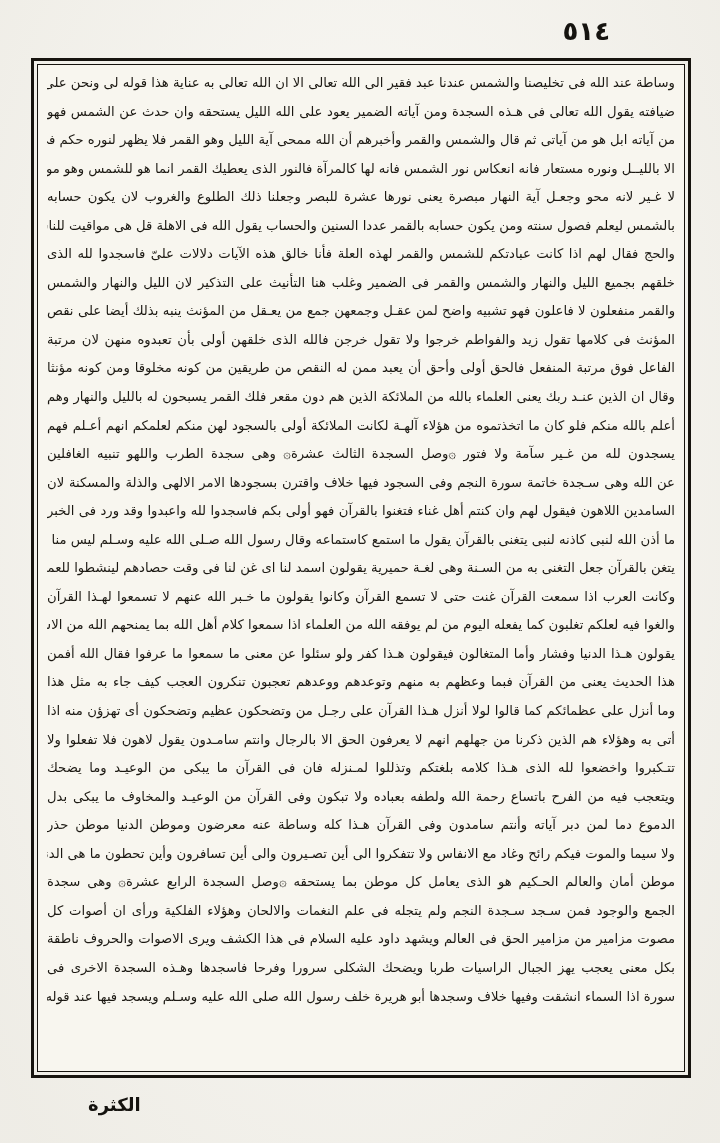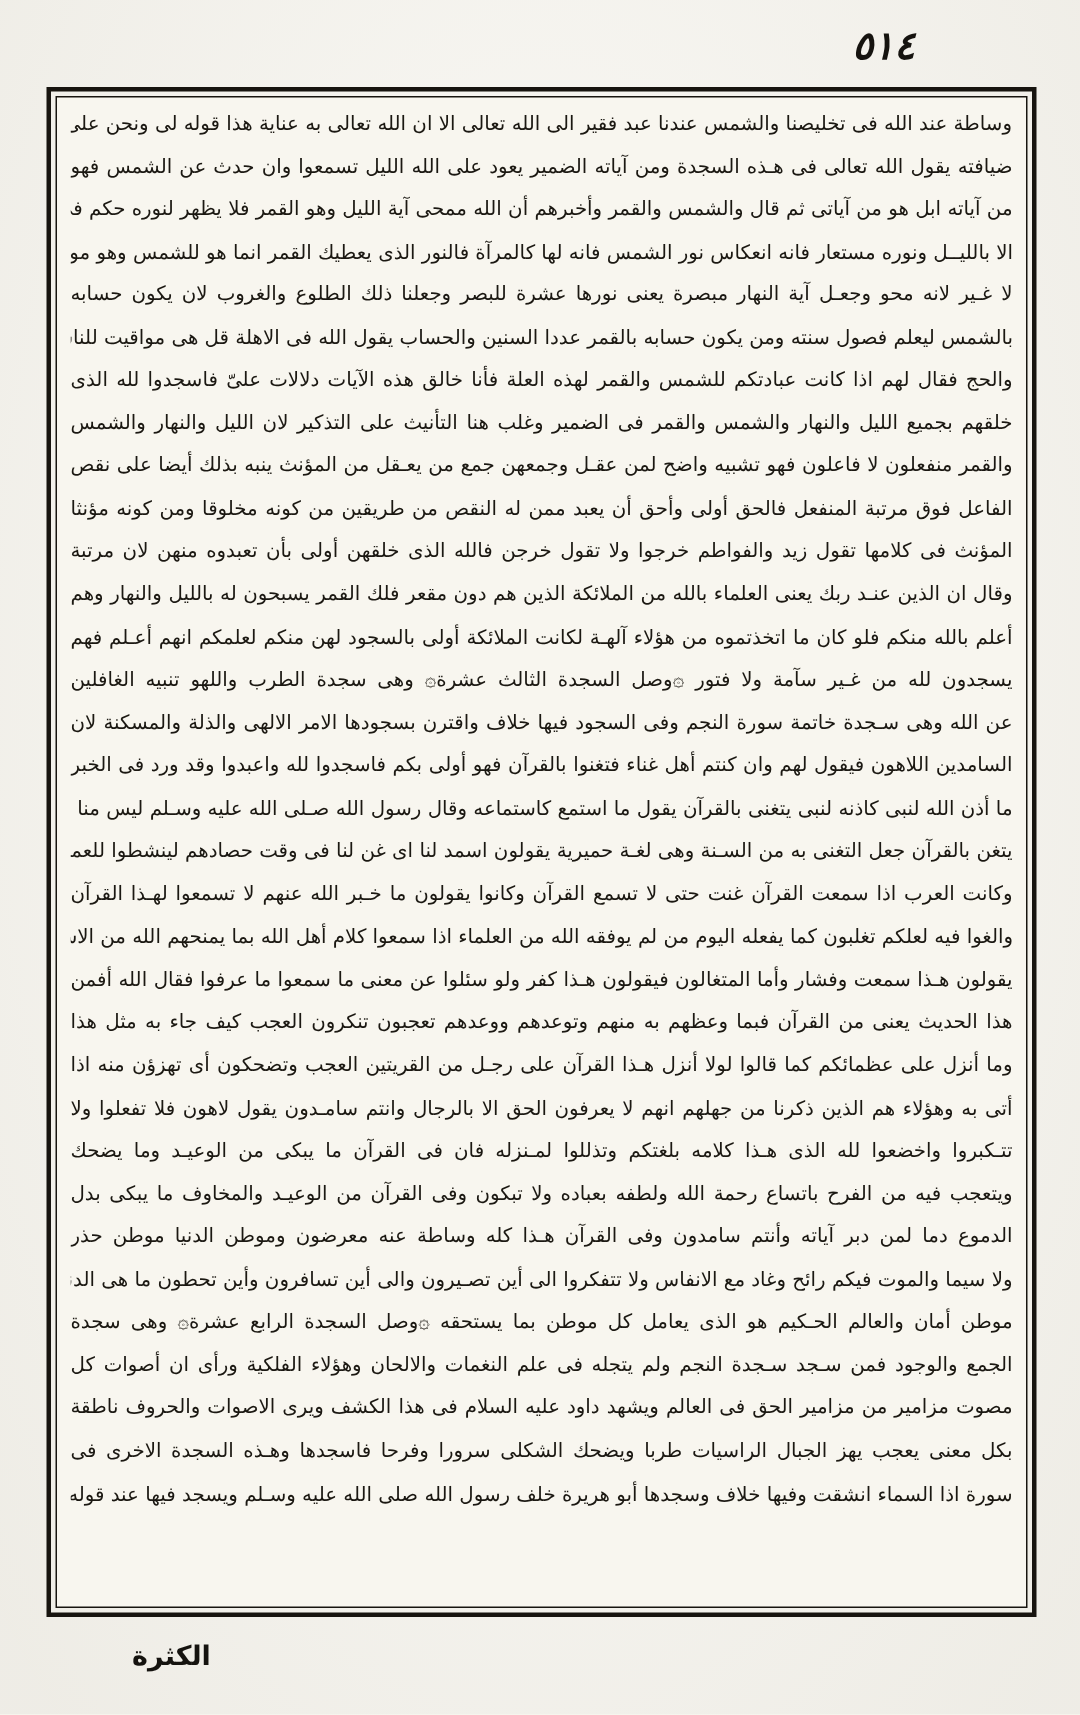--- a/index.html
+++ b/index.html
@@ -26,21 +26,20 @@
   }
   .folio-number {
     position: absolute;
     top: 16px;
     right: 110px;
     font-size: 26px;
     font-weight: bold;
     letter-spacing: 2px;
     color: #15130f;
     direction: rtl;
-    font-style: italic;
   }
   .frame {
     position: absolute;
     left: 37px;
     top: 64px;
     width: 648px;
     height: 1008px;
     border: 1.5px solid #17140f;   
     outline: 3px solid #17140f;    
     outline-offset: 3px;
@@ -76,42 +75,42 @@
   }
 </style>
 </head>
 <body>
 
 <div class="folio-number">٥١٤</div>
 
 <div class="frame">
   <div class="text-block">
       <div class="text-line">وساطة عند الله فى تخليصنا والشمس عندنا عبد فقير الى الله تعالى الا ان الله تعالى به عناية هذا قوله لى ونحن على مائدته نأكل</div>
-      <div class="text-line">ضيافته يقول الله تعالى فى هـذه السجدة ومن آياته الضمير يعود على الله الليل تسمعوا وان حدث عن الشمس فهو</div>
+      <div class="text-line">ضيافته يقول الله تعالى فى هـذه السجدة ومن آياته الضمير يعود على الله الليل يستحقه وان حدث عن الشمس فهو</div>
       <div class="text-line">من آياته ابل هو من آياتى ثم قال والشمس والقمر وأخبرهم أن الله ممحى آية الليل وهو القمر فلا يظهر لنوره حكم فى البصر</div>
       <div class="text-line">الا بالليــل ونوره مستعار فانه انعكاس نور الشمس فانه لها كالمرآة فالنور الذى يعطيك القمر انما هو للشمس وهو موصل</div>
       <div class="text-line">لا غـير لانه محو وجعـل آية النهار مبصرة يعنى نورها عشرة للبصر وجعلنا ذلك الطلوع والغروب لان يكون حسابه</div>
       <div class="text-line">بالشمس ليعلم فصول سنته ومن يكون حسابه بالقمر عددا السنين والحساب يقول الله فى الاهلة قل هى مواقيت للناس</div>
       <div class="text-line">والحج فقال لهم اذا كانت عبادتكم للشمس والقمر لهذه العلة فأنا خالق هذه الآيات دلالات علىّ فاسجدوا لله الذى</div>
       <div class="text-line">خلقهم بجميع الليل والنهار والشمس والقمر فى الضمير وغلب هنا التأنيث على التذكير لان الليل والنهار والشمس</div>
       <div class="text-line">والقمر منفعلون لا فاعلون فهو تشبيه واضح لمن عقـل وجمعهن جمع من يعـقل من المؤنث ينبه بذلك أيضا على نقص</div>
+      <div class="text-line">المؤنث فى كلامها تقول زيد والفواطم خرجوا ولا تقول خرجن فالله الذى خلقهن أولى بأن تعبدوه منهن لان مرتبة</div>
       <div class="text-line">الفاعل فوق مرتبة المنفعل فالحق أولى وأحق أن يعبد ممن له النقص من طريقين من كونه مخلوقا ومن كونه مؤنثا</div>
-      <div class="text-line">المؤنث فى كلامها تقول زيد والفواطم خرجوا ولا تقول خرجن فالله الذى خلقهن أولى بأن تعبدوه منهن لان مرتبة</div>
       <div class="text-line">وقال ان الذين عنـد ربك يعنى العلماء بالله من الملائكة الذين هم دون مقعر فلك القمر يسبحون له بالليل والنهار وهم</div>
       <div class="text-line">أعلم بالله منكم فلو كان ما اتخذتموه من هؤلاء آلهـة لكانت الملائكة أولى بالسجود لهن منكم لعلمكم انهم أعـلم فهم</div>
       <div class="text-line">يسجدون لله من غـير سآمة ولا فتور ۞وصل السجدة الثالث عشرة۞ وهى سجدة الطرب واللهو تنبيه الغافلين</div>
       <div class="text-line">عن الله وهى سـجدة خاتمة سورة النجم وفى السجود فيها خلاف واقترن بسجودها الامر الالهى والذلة والمسكنة لان</div>
       <div class="text-line">السامدين اللاهون فيقول لهم وان كنتم أهل غناء فتغنوا بالقرآن فهو أولى بكم فاسجدوا لله واعبدوا وقد ورد فى الخبر</div>
       <div class="text-line">ما أذن الله لنبى كاذنه لنبى يتغنى بالقرآن يقول ما استمع كاستماعه وقال رسول الله صـلى الله عليه وسـلم ليس منا من لم</div>
       <div class="text-line">يتغن بالقرآن جعل التغنى به من السـنة وهى لغـة حميرية يقولون اسمد لنا اى غن لنا فى وقت حصادهم لينشطوا للعمل</div>
       <div class="text-line">وكانت العرب اذا سمعت القرآن غنت حتى لا تسمع القرآن وكانوا يقولون ما خـبر الله عنهم لا تسمعوا لهـذا القرآن</div>
       <div class="text-line">والغوا فيه لعلكم تغلبون كما يفعله اليوم من لم يوفقه الله من العلماء اذا سمعوا كلام أهل الله بما يمنحهم الله من الاسرار</div>
-      <div class="text-line">يقولون هـذا سمعت وفشار وأما المتغالون فيقولون هـذا كفر ولو سئلوا عن معنى ما سمعوا ما عرفوا فقال الله أفمن</div>
+      <div class="text-line">يقولون هـذا الدنيا وفشار وأما المتغالون فيقولون هـذا كفر ولو سئلوا عن معنى ما سمعوا ما عرفوا فقال الله أفمن</div>
       <div class="text-line">هذا الحديث يعنى من القرآن فبما وعظهم به منهم وتوعدهم ووعدهم تعجبون تنكرون العجب كيف جاء به مثل هذا</div>
-      <div class="text-line">وما أنزل على عظمائكم كما قالوا لولا أنزل هـذا القرآن على رجـل من القريتين العجب وتضحكون أى تهزؤن منه اذا</div>
+      <div class="text-line">وما أنزل على عظمائكم كما قالوا لولا أنزل هـذا القرآن على رجـل من وتضحكون عظيم وتضحكون أى تهزؤن منه اذا</div>
       <div class="text-line">أتى به وهؤلاء هم الذين ذكرنا من جهلهم انهم لا يعرفون الحق الا بالرجال وانتم سامـدون يقول لاهون فلا تفعلوا ولا</div>
       <div class="text-line">تتـكبروا واخضعوا لله الذى هـذا كلامه بلغتكم وتذللوا لمـنزله فان فى القرآن ما يبكى من الوعيـد وما يضحك</div>
       <div class="text-line">ويتعجب فيه من الفرح باتساع رحمة الله ولطفه بعباده ولا تبكون وفى القرآن من الوعيـد والمخاوف ما يبكى بدل</div>
       <div class="text-line">الدموع دما لمن دبر آياته وأنتم سامدون وفى القرآن هـذا كله وساطة عنه معرضون وموطن الدنيا موطن حذر</div>
       <div class="text-line">ولا سيما والموت فيكم رائح وغاد مع الانفاس ولا تتفكروا الى أين تصـيرون والى أين تسافرون وأين تحطون ما هى الدنيا</div>
       <div class="text-line">موطن أمان والعالم الحـكيم هو الذى يعامل كل موطن بما يستحقه ۞وصل السجدة الرابع عشرة۞ وهى سجدة</div>
       <div class="text-line">الجمع والوجود فمن سـجد سـجدة النجم ولم يتجله فى علم النغمات والالحان وهؤلاء الفلكية ورأى ان أصوات كل</div>
       <div class="text-line">مصوت مزامير من مزامير الحق فى العالم ويشهد داود عليه السلام فى هذا الكشف ويرى الاصوات والحروف ناطقة</div>
       <div class="text-line">بكل معنى يعجب يهز الجبال الراسيات طربا ويضحك الشكلى سرورا وفرحا فاسجدها وهـذه السجدة الاخرى فى</div>
       <div class="text-line">سورة اذا السماء انشقت وفيها خلاف وسجدها أبو هريرة خلف رسول الله صلى الله عليه وسـلم ويسجد فيها عند قوله</div>

